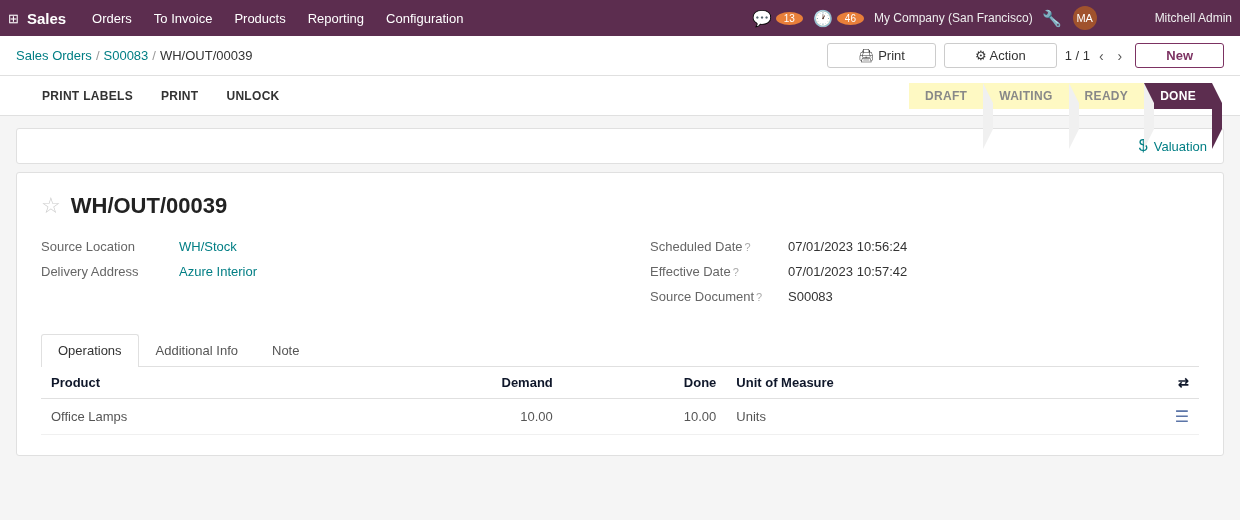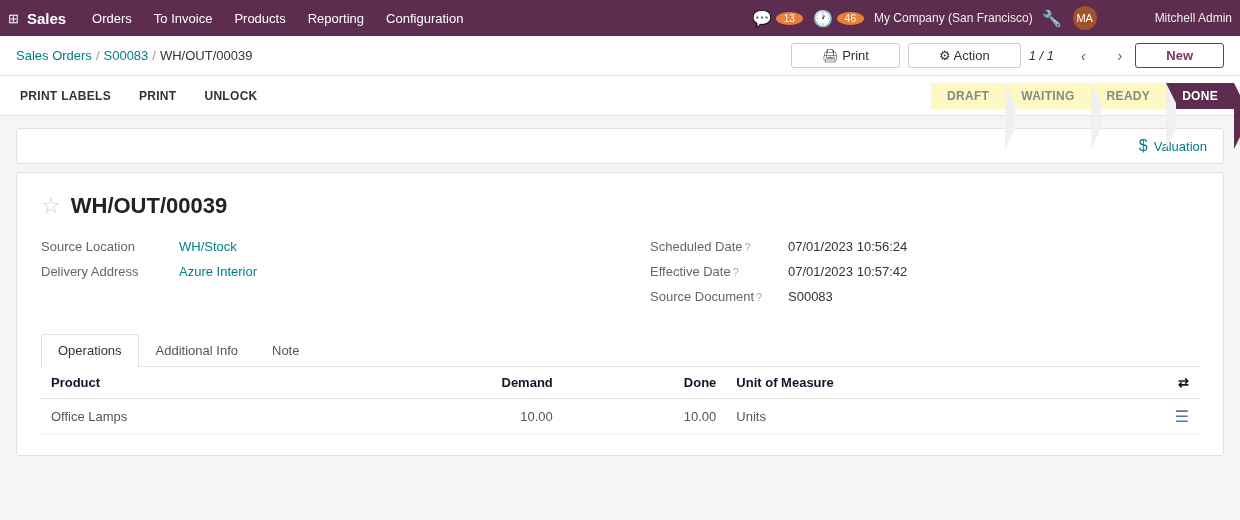--- a/index.html
+++ b/index.html
@@ -76,30 +76,30 @@
       cursor: pointer;
       font-size: 13px;
       color: #333;
     }
     .btn-primary {
       background: #fff;
       border: 1px solid #7c3262;
       color: #7c3262;
       font-weight: bold;
     }
-    .pagination { display: flex; align-items: center; gap: 22px; font-size: 13px; color: #333; font-style: italic; }
+    .pagination { display: flex; align-items: center; gap: 4px; font-size: 13px; color: #333; }
     .pagination-arrow { cursor: pointer; color: #555; font-size: 14px; padding: 2px 5px; }
 
     
     .action-bar {
       background: #fff;
       border-bottom: 1px solid #e0e0e0;
       display: flex;
       align-items: center;
-      padding: 0 6px;
+      padding: 0 28px;
       height: 40px;
       gap: 0;
     }
     .action-btn {
       padding: 8px 14px;
       border: none;
       background: none;
       cursor: pointer;
       font-size: 12px;
       color: #333;

